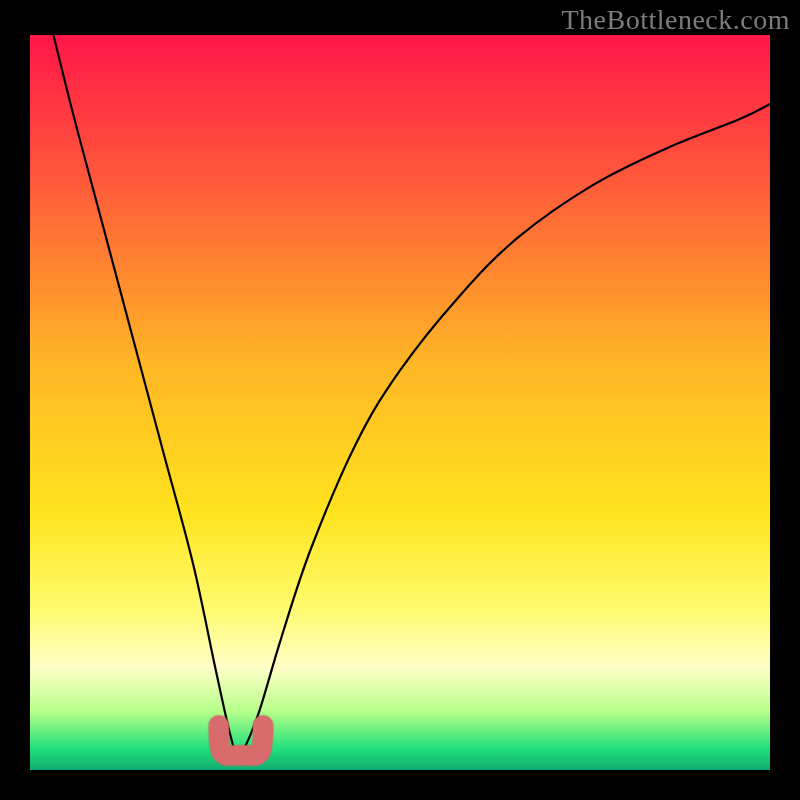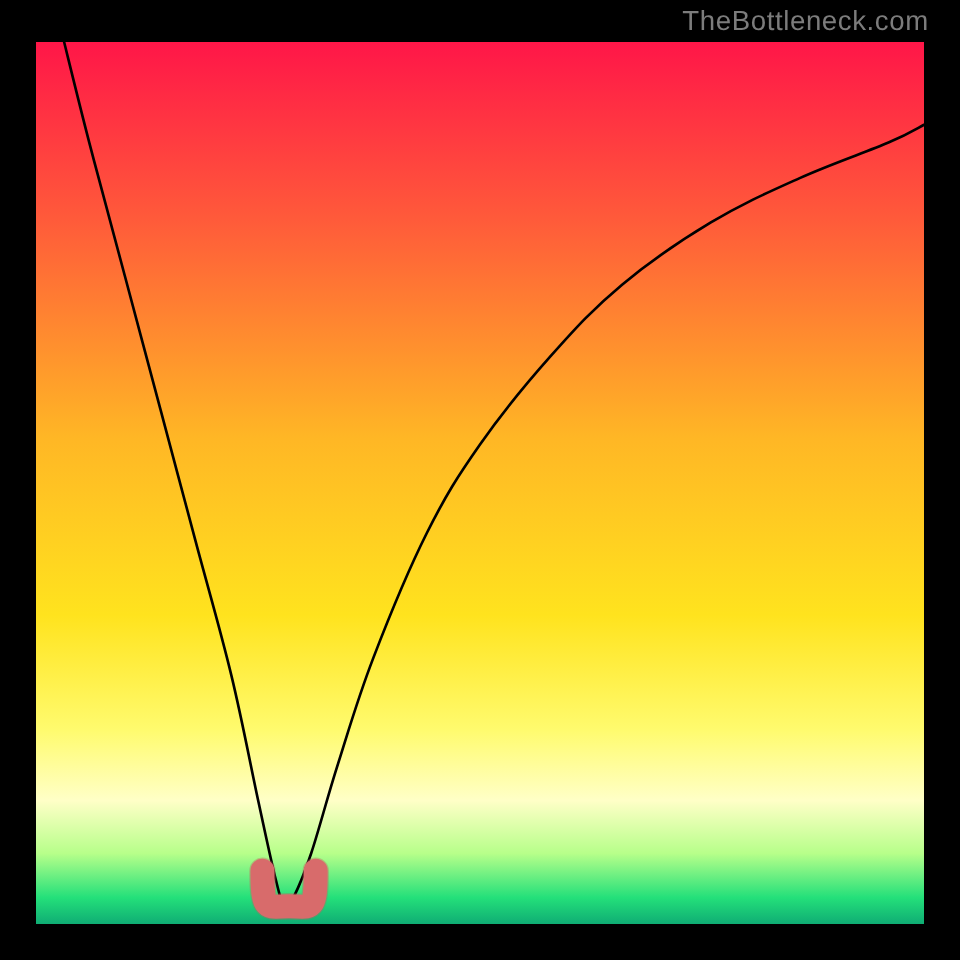--- a/index.html
+++ b/index.html
@@ -12,24 +12,24 @@
   }
   .stage {
     position: relative;
     width: 800px;
     height: 800px;
     background: #000;
   }
   .watermark {
     position: absolute;
     top: 4px;
-    right: 26px;
+    right: 10px;
     color: #7c7c7c;
-    font-family: Liberation Sans, sans-serif;
-    font-size: 23px;
+    font-family: Liberation Serif, serif;
+    font-size: 28px;
     letter-spacing: 0.5px;
     z-index: 10;
     user-select: none;
   }
   svg {
     position: absolute;
     top: 0;
     left: 0;
   }
 </style>

